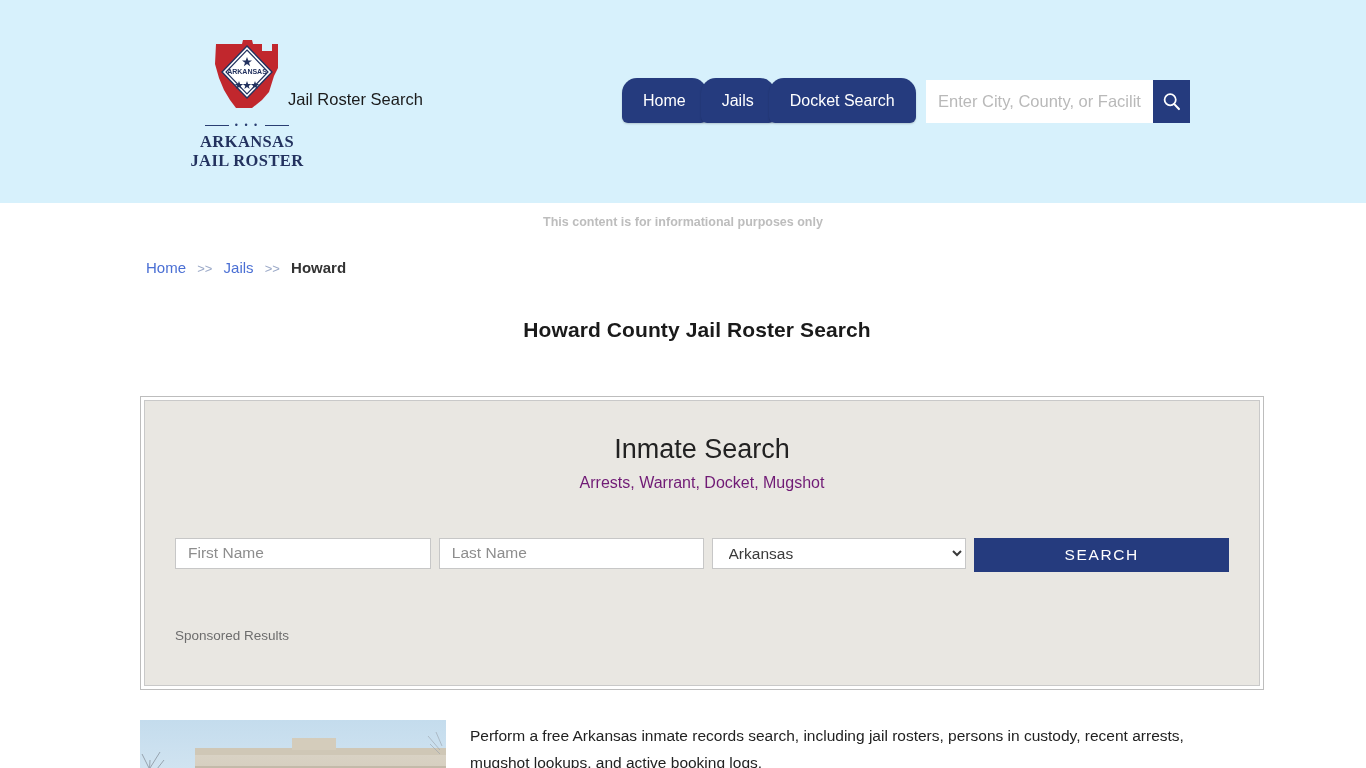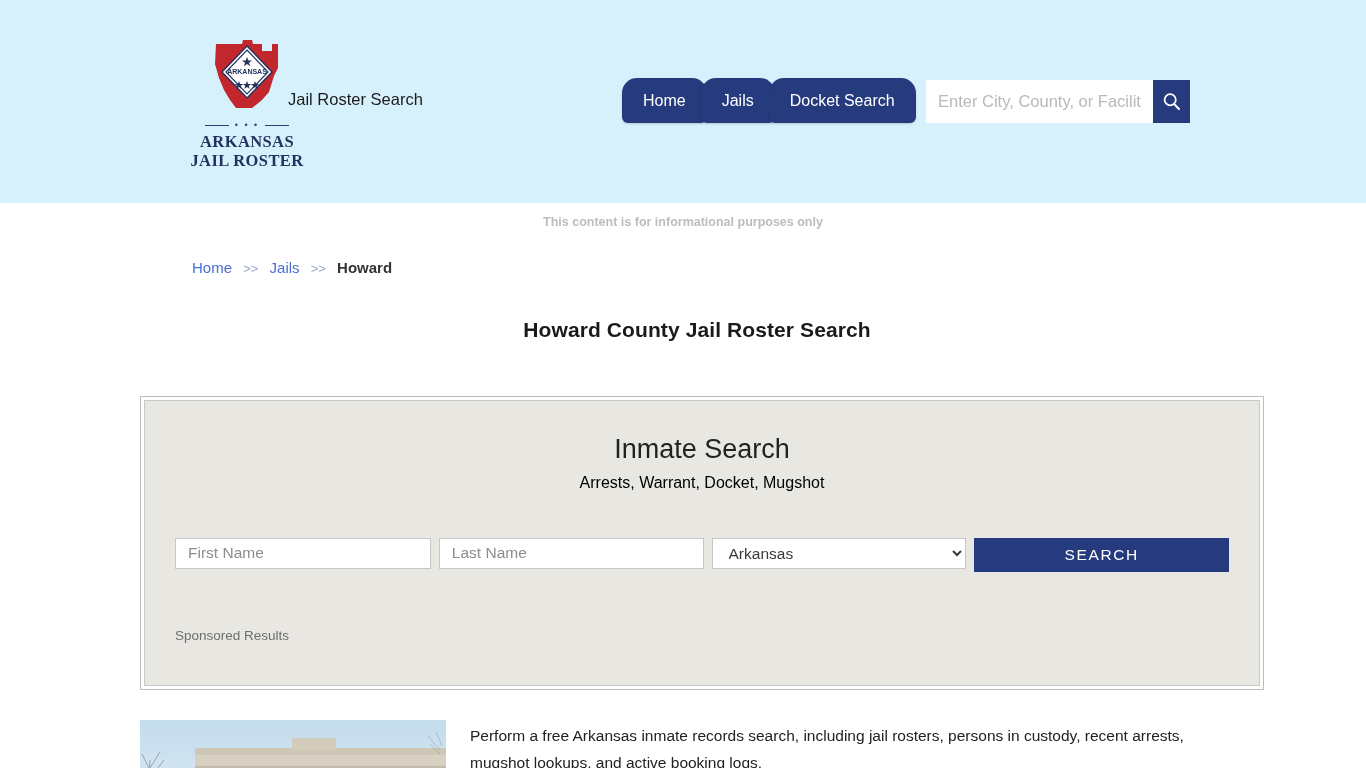--- a/index.html
+++ b/index.html
@@ -133,21 +133,20 @@
   
   .content {
     width: 1130px;
     margin: 0 auto;
     padding-left: 28px;
   }
   .breadcrumb {
     margin-top: 30px;
     font-size: 15px;
     color: #444;
-    margin-left: 46px;
   }
   .breadcrumb a {
     color: #4a6fd4;
     text-decoration: none;
     cursor: pointer;
   }
   .breadcrumb .sep {
     color: #9aa8c7;
     margin: 0 7px;
     font-size: 13px;
@@ -181,21 +180,21 @@
   .panel-title {
     text-align: center;
     font-size: 27px;
     color: #222;
     font-weight: normal;
     line-height: 1.1;
   }
   .panel-sub {
     text-align: center;
     font-size: 16px;
-    color: #000000;
+    color: #701a75;
     margin-top: 9px;
   }
 
   .form-row {
     display: flex;
     margin-top: 46px;
     gap: 8px;
     padding: 0 2px;
   }
   .form-row input[type=text],

